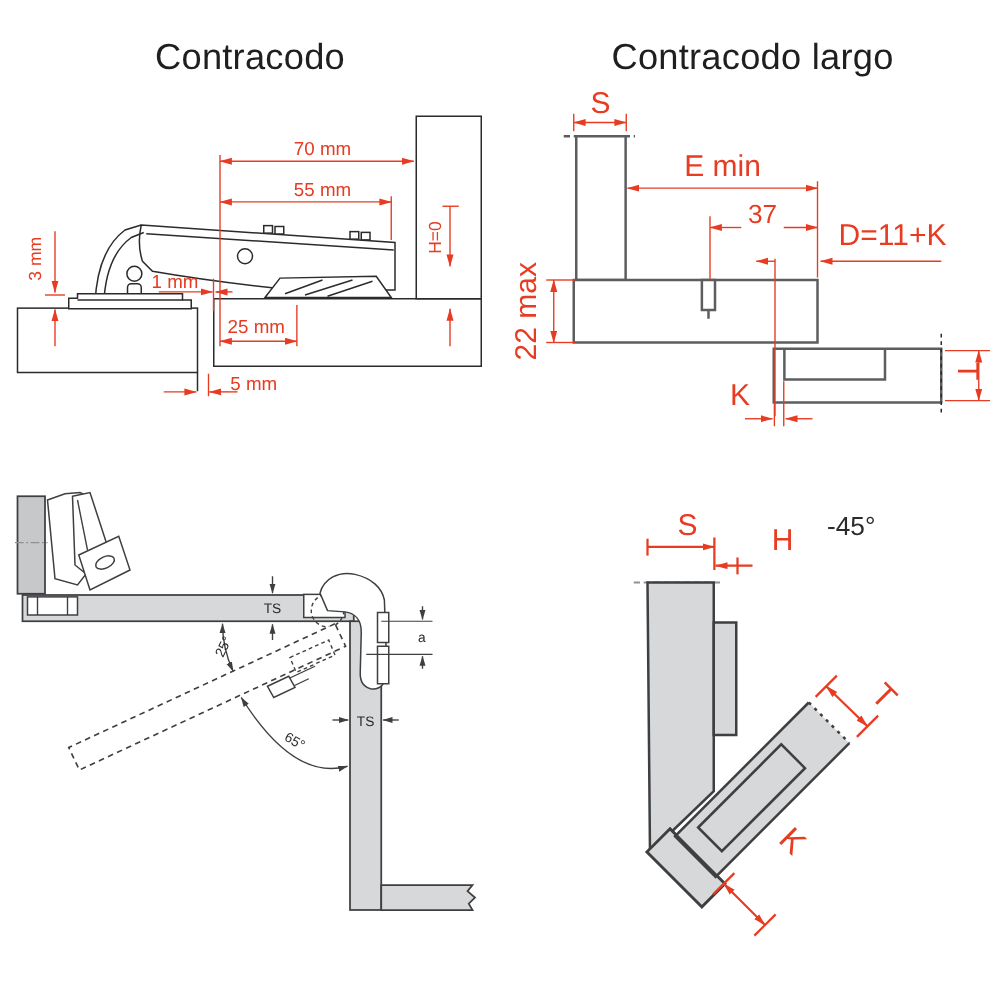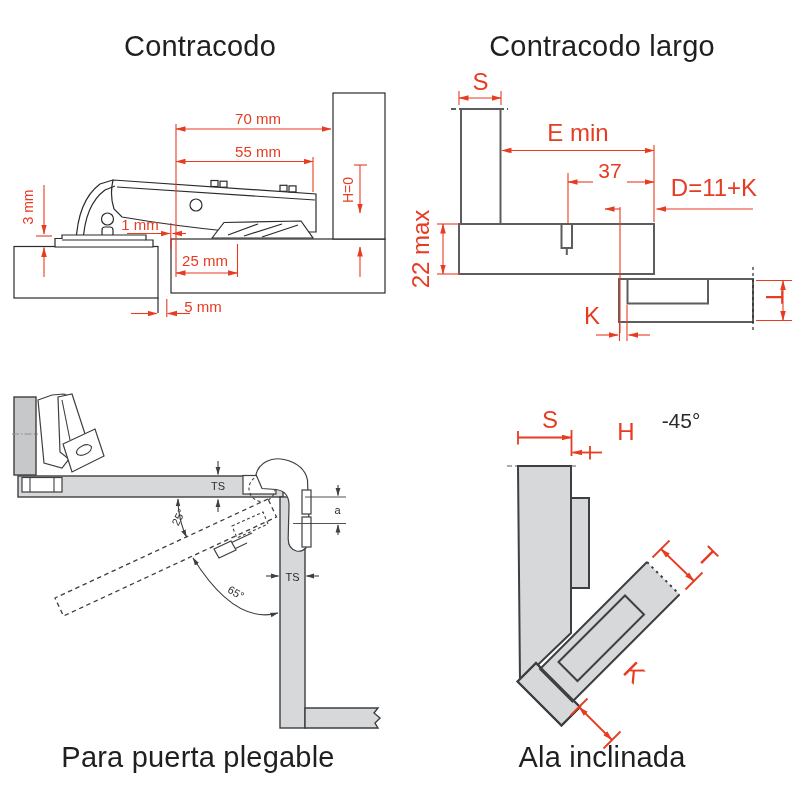--- a/index.html
+++ b/index.html
@@ -206,15 +206,13 @@
       <text class="rt t26" transform="translate(701,563) rotate(45)" text-anchor="middle">T</text>
       <line class="r4" x1="579" y1="707" x2="612" y2="740" marker-start="url(#aR)" marker-end="url(#aR)"></line>
       <line class="r4" x1="570.5" y1="715.5" x2="587.5" y2="698.5"></line>
       <line class="r4" x1="603.5" y1="748.5" x2="620.5" y2="731.5"></line>
       <text class="rt t26" transform="translate(628,679) rotate(45)" text-anchor="middle">K</text>
     </g>
   </svg>
 
   <div class="qtitle" style="left:602px;top:30px;">Contracodo largo</div>
   <div class="qtitle" style="left:200px;top:30px;">Contracodo</div>
-  <div class="qtitle" style="left:198px;top:741px;">Para puerta plegable</div>
-  <div class="qtitle" style="left:602px;top:741px;">Ala inclinada</div>
 </div>
 
 </body></html>

